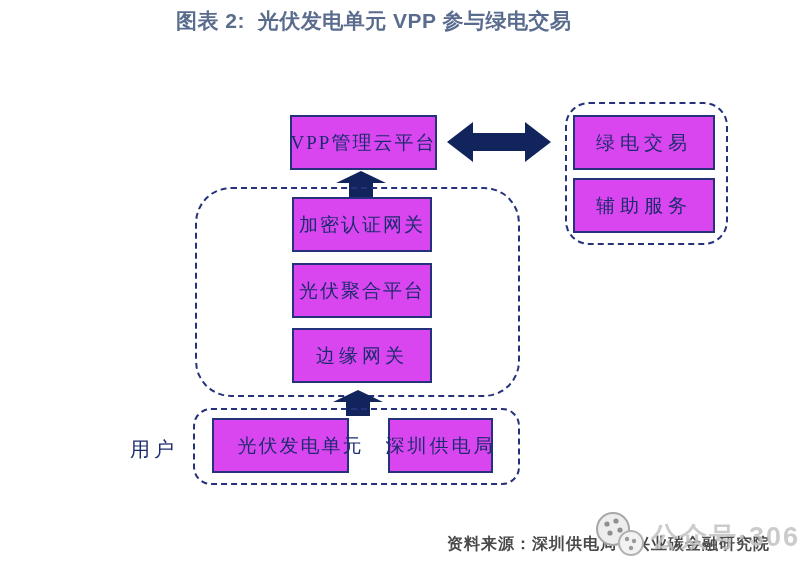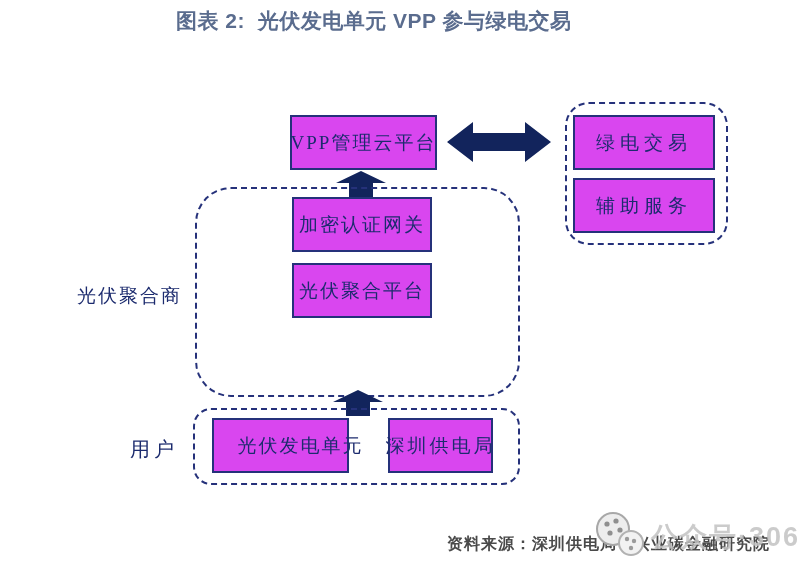--- a/index.html
+++ b/index.html
@@ -120,21 +120,21 @@
   <div class="box market-box-1">绿电交易</div>
   <div class="box market-box-2">辅助服务</div>
 
   <svg class="arrow-svg arrow-up-1" width="50" height="26" viewBox="0 0 50 26">
     <polygon points="25,0 50,12 37,12 37,26 13,26 13,12 0,12" style="fill: var(--arrow);"></polygon>
   </svg>
 
   <div class="group agg-group"></div>
   <div class="box agg-box-1">加密认证网关</div>
   <div class="box agg-box-2">光伏聚合平台</div>
-  <div class="side-label label-aggregator">光伏聚合商</div>
+  <div class="box agg-box-3">边缘网关</div>
 
   <svg class="arrow-svg arrow-up-2" width="50" height="26" viewBox="0 0 50 26">
     <polygon points="25,0 50,12 37,12 37,26 13,26 13,12 0,12" style="fill: var(--arrow);"></polygon>
   </svg>
 
   <div class="group user-group"></div>
   <div class="box user-box-1">光伏发电单元</div>
   <div class="box user-box-2">深圳供电局</div>
   <div class="side-label label-user">用户</div>
 

